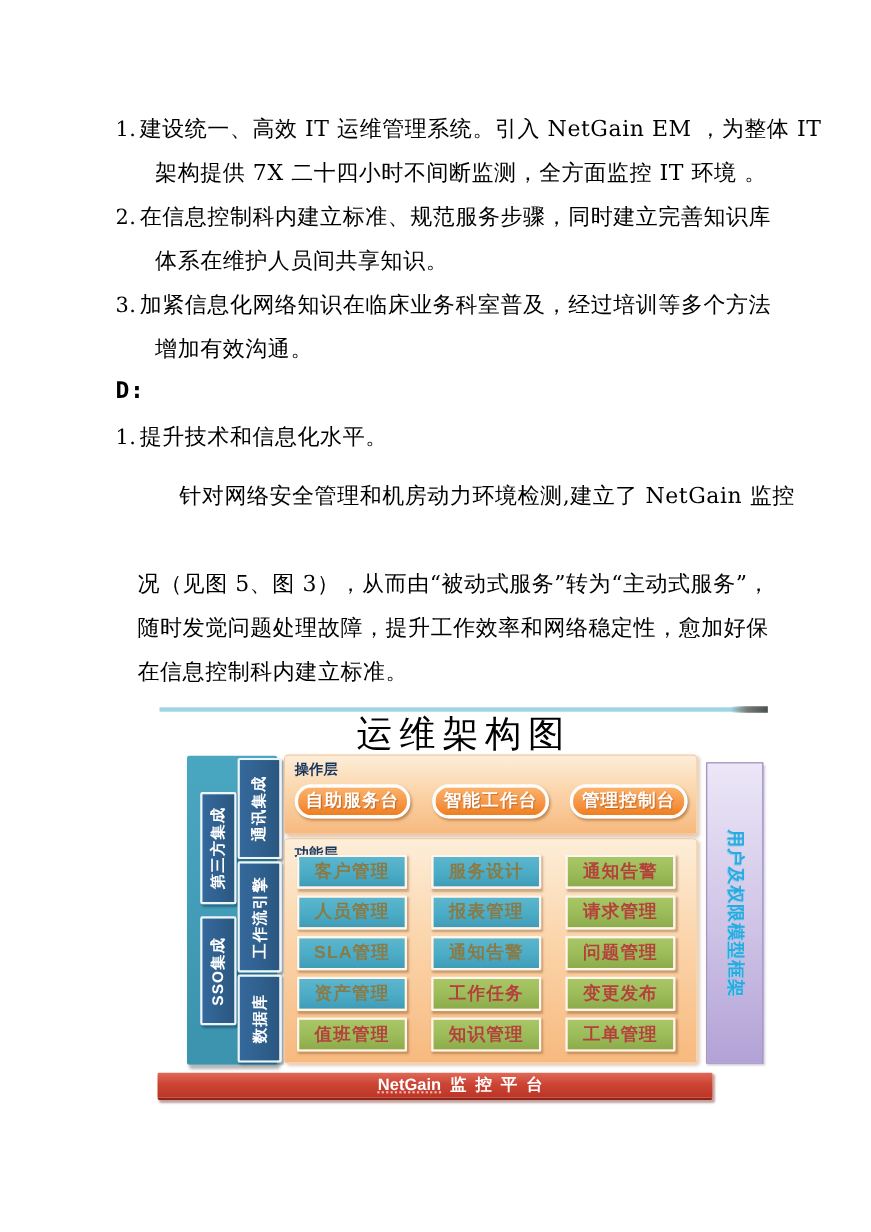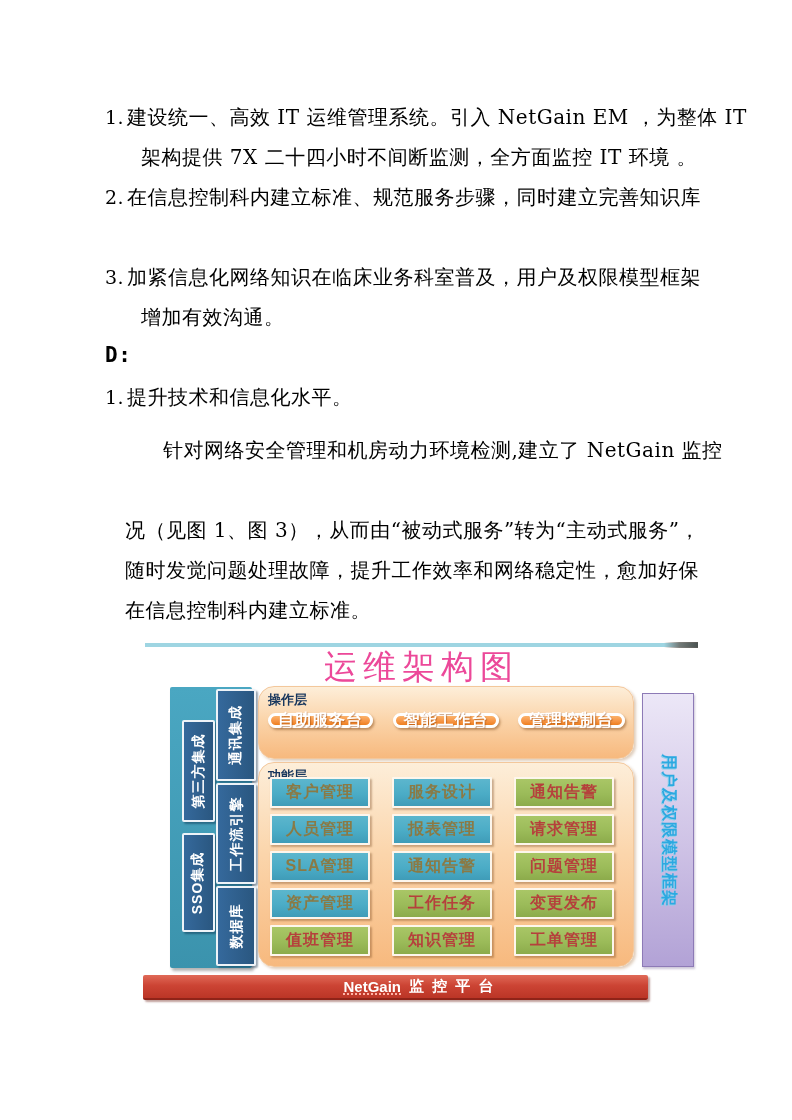--- a/index.html
+++ b/index.html
@@ -18,21 +18,21 @@
   .l-cont{left:125px;margin-left:16px;}
   .l-para{left:125px;}
   .l-para-first{left:163px;}
   .l-bold{font-weight:bold;font-family:"DejaVu Sans Mono",monospace;font-size:21px;}
   
   .divider{position:absolute;left:145px;top:643px;width:553px;height:4px;background:#9ed5e2;}
   .divider-end{position:absolute;left:664px;top:642px;width:34px;height:6px;
     background:linear-gradient(90deg,rgba(80,80,80,0),#6b6b66 45%,#3a3a36);opacity:.85;}
   .dg-title{
     position:absolute;left:145px;top:645px;width:553px;text-align:center;
-    font-size:33px;letter-spacing:6px;color:#ec4899;font-family:"DejaVu Serif",serif;
+    font-size:33px;letter-spacing:6px;color:#000000;font-family:"DejaVu Serif",serif;
   }
   
   .int-panel{
     position:absolute;left:170px;top:687px;width:82px;height:281px;
     background:linear-gradient(180deg,#4aa7c2,#3b93ad);
     border-radius:2px;box-shadow:2px 3px 3px rgba(40,40,40,.35);
   }
   .vbox{
     position:absolute;display:flex;align-items:center;justify-content:center;
     background:linear-gradient(90deg,#35699c,#2a5780);
@@ -40,29 +40,29 @@
     box-shadow:2px 2px 2px rgba(0,30,60,.4);
   }
   .vbox span{
     transform:rotate(-90deg);white-space:nowrap;color:#fff;font-weight:bold;
     font-size:14px;letter-spacing:1px;font-family:"Liberation Sans",sans-serif;
   }
   
   .layer-panel{
     position:absolute;left:258px;width:374px;
     background:linear-gradient(180deg,#fdeed9 0%,#fbd5ab 45%,#f7b97e 100%);
-    border:1px solid #f3c79b;border-radius:16px;
+    border:1px solid #f3c79b;border-radius:4px;
     box-shadow:2px 2px 3px rgba(150,90,30,.3);
   }
   .layer-label{
     position:absolute;left:9px;top:4px;font-size:13px;font-weight:bold;
     color:#17365d;font-family:"Liberation Sans",sans-serif;
   }
   .op-btn{
-    position:absolute;top:26px;height:15px;display:flex;align-items:center;justify-content:center;
+    position:absolute;top:26px;height:31px;display:flex;align-items:center;justify-content:center;
     background:linear-gradient(180deg,#fbb26b,#f79646 55%,#ee7f20);
     border:3px solid #ffffff;border-radius:15px;box-sizing:border-box;
     color:#fff;font-weight:bold;font-size:16px;letter-spacing:1px;
     font-family:Liberation Sans, sans-serif;
     box-shadow:1.5px 2px 2.5px rgba(120,60,10,.45);
     text-shadow:1px 1px 1px rgba(150,70,10,.5);
   }
   .fbox{
     position:absolute;width:100px;height:31px;display:flex;align-items:center;justify-content:center;
     border:2px solid #fdf6ec;box-sizing:border-box;border-radius:1px;
@@ -103,26 +103,27 @@
   }
 </style>
 </head>
 <body>
 
 <div class="page">
 
   <div class="tline l-item" style="top:104px"><span class="num">1.</span><span>建设统一、高效 IT 运维管理系统。引入 NetGain EM ，为整体 IT</span></div>
   <div class="tline l-cont" style="top:144px"><span>架构提供 7X 二十四小时不间断监测，全方面监控 IT 环境 。</span></div>
   <div class="tline l-item" style="top:184px"><span class="num">2.</span><span>在信息控制科内建立标准、规范服务步骤，同时建立完善知识库</span></div>
-  <div class="tline l-item" style="top:264px"><span class="num">3.</span><span>加紧信息化网络知识在临床业务科室普及，用户及权限模型框架</span></div>
+  <div class="tline l-cont" style="top:224px"><span>体系在维护人员间共享知识。</span></div>
+  <div class="tline l-item" style="top:264px"><span class="num">3.</span><span>加紧信息化网络知识在临床业务科室普及，经过培训等多个方法</span></div>
   <div class="tline l-cont" style="top:304px"><span>增加有效沟通。</span></div>
   <div class="tline l-item l-bold" style="top:343px"><span>D:</span></div>
   <div class="tline l-item" style="top:384px"><span class="num">1.</span><span>提升技术和信息化水平。</span></div>
   <div class="tline l-para-first" style="top:437px"><span>针对网络安全管理和机房动力环境检测,建立了 NetGain 监控</span></div>
-  <div class="tline l-para" style="top:517px"><span>况（见图 1、图 3），从而由“被动式服务”转为“主动式服务”，</span></div>
+  <div class="tline l-para" style="top:517px"><span>况（见图 5、图 3），从而由“被动式服务”转为“主动式服务”，</span></div>
   <div class="tline l-para" style="top:557px"><span>随时发觉问题处理故障，提升工作效率和网络稳定性，愈加好保</span></div>
   <div class="tline l-para" style="top:597px"><span>在信息控制科内建立标准。</span></div>
 
   <div class="divider"></div>
   <div class="divider-end"></div>
   <div class="dg-title">运维架构图</div>
 
   <div class="int-panel"></div>
   <div class="vbox" style="left:182px;top:720px;width:29px;height:98px">
       <span>第三方集成</span>

